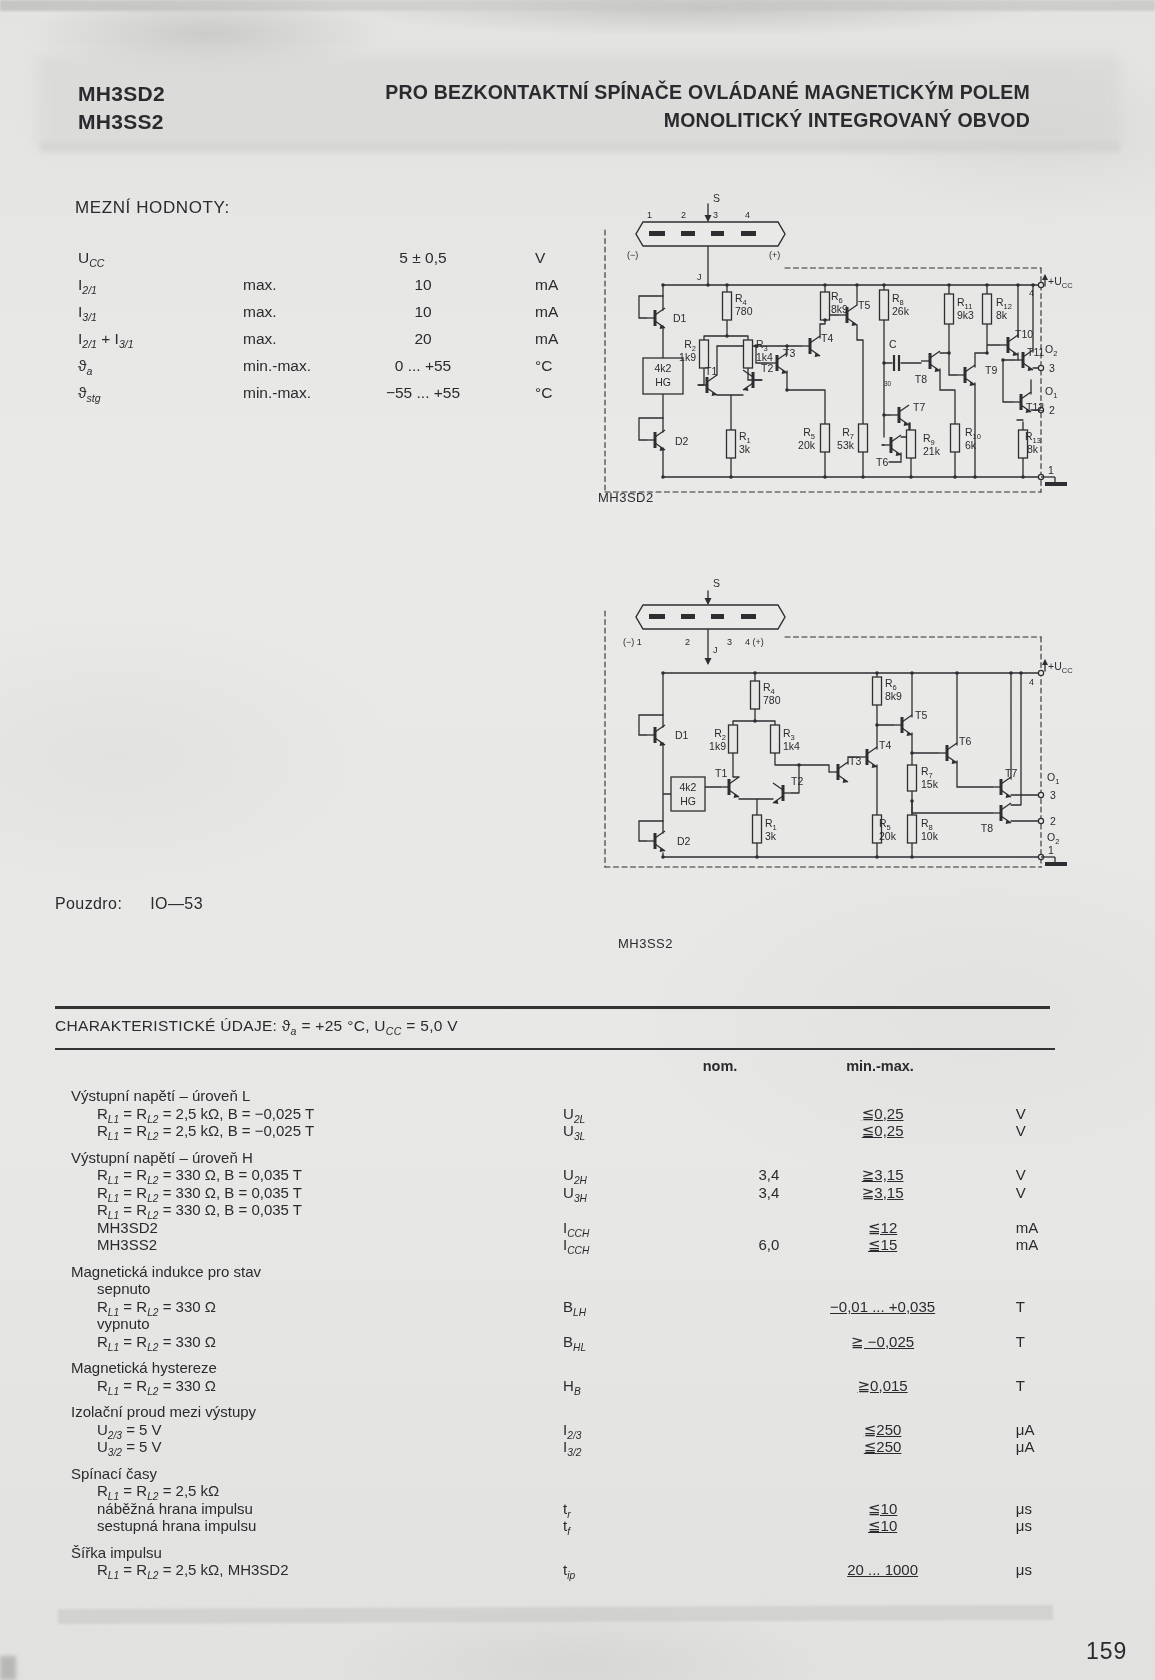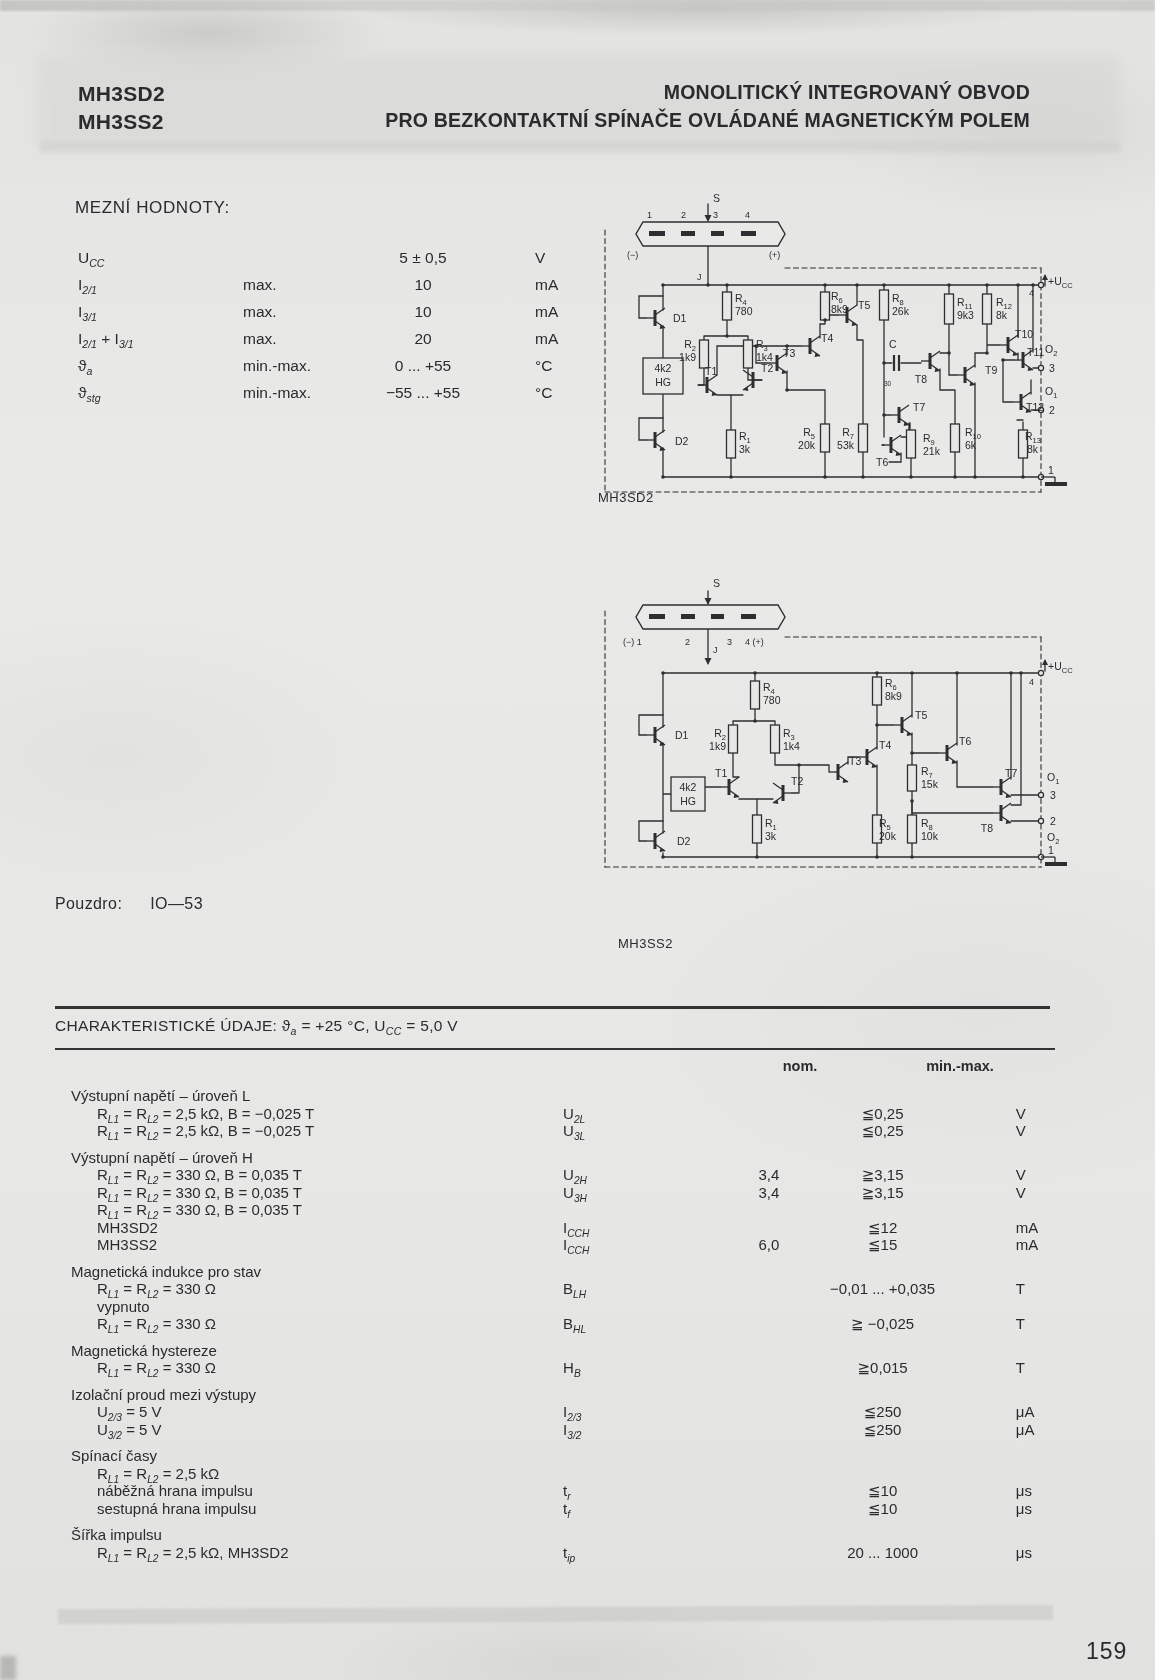--- a/index.html
+++ b/index.html
@@ -45,30 +45,30 @@
 
   .pouzdro{left:55px;top:895px;font-size:16px;letter-spacing:.4px;}
   .pouzdro .val{margin-left:28px;margin-top:24px;}
 
   .caption{font-size:13px;letter-spacing:.5px;}
 
   
   .rule1{left:55px;top:1006px;width:995px;height:3px;background:#333336;}
   .rule2{left:55px;top:1048px;width:1000px;height:2px;background:#333336;}
   .char-title{left:55px;top:1017px;font-size:15.5px;letter-spacing:.3px;}
-  .char-colheads{left:55px;top:1058px;width:1010px;display:flex;font-size:14.5px;font-weight:bold;justify-content:flex-end;}
+  .char-colheads{left:55px;top:1058px;width:1010px;display:flex;font-size:14.5px;font-weight:bold;}
   .ch-sp1{width:610px;} .ch-nom{width:110px;text-align:center;} .ch-mm{width:210px;text-align:center;}
   .char-lines{left:55px;top:1078px;width:1010px;}
   .char-line{display:flex;height:17.5px;line-height:17.5px;font-size:15px;box-sizing:border-box;}
   .char-line.head{margin-top:9px;}
   .c-desc{width:500px;box-sizing:border-box;margin-left:16px;}
   .c-desc.ind{padding-left:26px;}
   .c-sym2{width:110px;}
   .c-nom{width:110px;text-align:right;}
-  .c-mm{width:210px;text-align:center;}
+  .c-mm{width:210px;text-align:center;text-decoration:underline;}
   .c-unit2{width:80px;padding-left:30px;box-sizing:border-box;}
 
   .pagenum{left:1086px;top:1638px;font-size:23px;letter-spacing:1px;}
 
   
   svg.sch{position:absolute;z-index:2;overflow:visible;}
   .wires line,.wires path,.wires polyline{stroke:#2e2e32;stroke-width:1.3;fill:none;stroke-linecap:round;}
   .wires .dashed{stroke-dasharray:5 3.5;stroke-width:1.1;}
   .parts rect.res{fill:#e7e7e5;stroke:#2e2e32;stroke-width:1.3;}
   .parts rect.box{fill:#e7e7e5;stroke:#2e2e32;stroke-width:1.3;}
@@ -94,22 +94,22 @@
 <div class="headerwash"></div>
 <div class="midband"></div>
 <div class="footerband"></div>
 <div class="cornermark"></div>
 
 <div class="abs partnums">
   <div>MH3SD2</div>
   <div>MH3SS2</div>
 </div>
 <div class="abs doctitle">
+  <div>PRO BEZKONTAKTNÍ SPÍNAČE OVLÁDANÉ MAGNETICKÝM POLEM</div>
   <div>MONOLITICKÝ INTEGROVANÝ OBVOD</div>
-  <div>PRO BEZKONTAKTNÍ SPÍNAČE OVLÁDANÉ MAGNETICKÝM POLEM</div>
 </div>
 
 <div class="abs limits-heading">MEZNÍ HODNOTY:</div>
 <div class="abs limits-rows">
     <div class="limits-row">
       <span class="l-sym">U<sub>CC</sub></span>
       <span class="l-qual"></span>
       <span class="l-val">5 ± 0,5</span>
       <span class="l-unit">V</span>
     </div>
@@ -525,20 +525,27 @@
       <span class="c-unit2">mA</span>
     </div>
     <div class="char-line head">
       <span class="c-desc">Magnetická indukce pro stav</span>
       <span class="c-sym2"></span>
       <span class="c-nom"></span>
       <span class="c-mm"></span>
       <span class="c-unit2"></span>
     </div>
     <div class="char-line">
+      <span class="c-desc ind">sepnuto</span>
+      <span class="c-sym2"></span>
+      <span class="c-nom"></span>
+      <span class="c-mm"></span>
+      <span class="c-unit2"></span>
+    </div>
+    <div class="char-line">
       <span class="c-desc ind">R<sub>L1</sub> = R<sub>L2</sub> = 330 Ω</span>
       <span class="c-sym2">B<sub>LH</sub></span>
       <span class="c-nom"></span>
       <span class="c-mm">−0,01 ... +0,035</span>
       <span class="c-unit2">T</span>
     </div>
     <div class="char-line">
       <span class="c-desc ind">vypnuto</span>
       <span class="c-sym2"></span>
       <span class="c-nom"></span>

